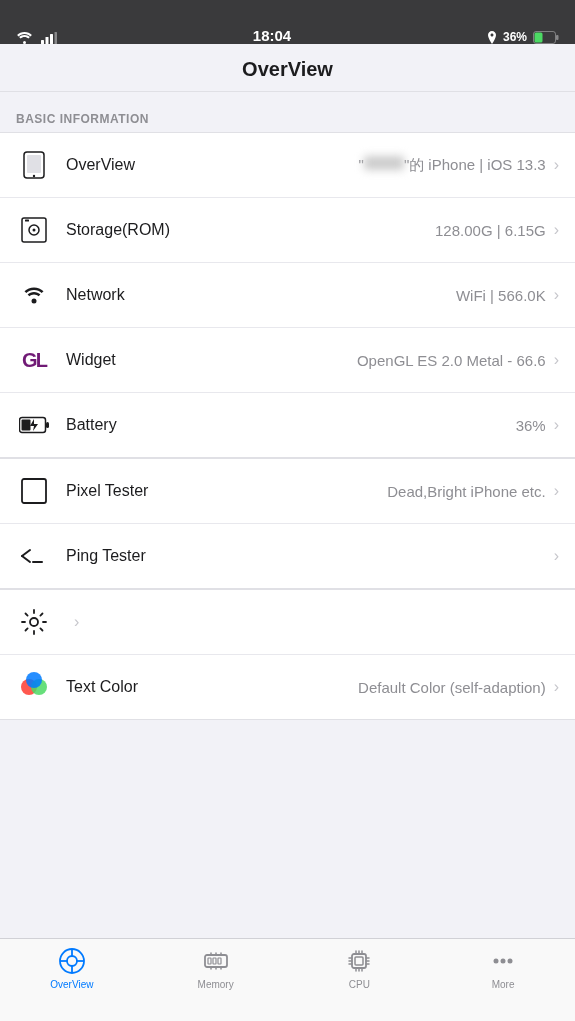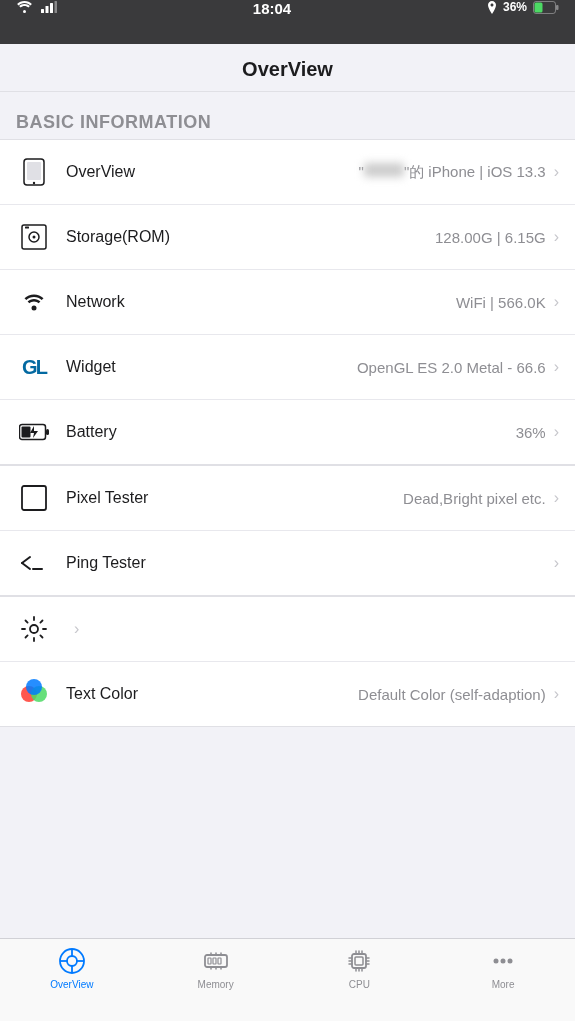--- a/index.html
+++ b/index.html
@@ -12,21 +12,21 @@
       color: #1c1c1e;
       font-size: 16px;
     }
 
     
     .status-bar {
       background: #3a3a3c;
       color: #fff;
       display: flex;
       justify-content: space-between;
-      align-items: flex-start;
+      align-items: flex-end;
       padding: 0 16px;
       height: 44px;
       font-size: 13px;
       font-weight: 600;
     }
     .status-left { display: flex; align-items: center; gap: 8px; }
     .status-center { font-size: 15px; font-weight: 600; }
     .status-right { display: flex; align-items: center; gap: 6px; font-size: 12px; }
 
     
@@ -36,21 +36,21 @@
       padding: 14px 0 10px;
       font-size: 20px;
       font-weight: 600;
       border-bottom: 1px solid #e0e0e5;
     }
 
     
     .section-header {
       background: #f2f2f7;
       padding: 20px 16px 6px;
-      font-size: 18px;
+      font-size: 12px;
       font-weight: 600;
       color: #8e8e93;
       letter-spacing: 0.5px;
       text-transform: uppercase;
     }
 
     
     .list-group {
       background: #fff;
       border-top: 1px solid #e0e0e5;
@@ -232,21 +232,21 @@
           <circle cx="14" cy="17" r="2.5" fill="#1c1c1e"></circle>
         </svg>
       </div>
       <span class="item-label">Network</span>
       <span class="item-value">WiFi | 566.0K</span>
       <span class="chevron">›</span>
     </div>
 
     <div class="list-item">
       <div class="item-icon">
-        <span style="font-size:20px;font-weight:700;color:#0369a1;letter-spacing:-2px;">GL</span>
+        <span style="font-size:20px;font-weight:700;color:#701a75;letter-spacing:-2px;">GL</span>
       </div>
       <span class="item-label">Widget</span>
       <span class="item-value">OpenGL ES 2.0 Metal - 66.6</span>
       <span class="chevron">›</span>
     </div>
 
     <div class="list-item">
       <div class="item-icon">
         <svg width="30" height="20" viewBox="0 0 30 20" fill="none">
           <rect x="0.5" y="2.5" width="26" height="15" rx="2.5" stroke="#1c1c1e" stroke-width="1.5" fill="none"></rect>
@@ -264,21 +264,21 @@
 
   <div class="list-group">
 
     <div class="list-item">
       <div class="item-icon">
         <svg width="26" height="26" viewBox="0 0 26 26" fill="none">
           <rect x="1" y="1" width="24" height="24" rx="2" stroke="#1c1c1e" stroke-width="1.8" fill="none"></rect>
         </svg>
       </div>
       <span class="item-label">Pixel Tester</span>
-      <span class="item-value">Dead,Bright pixel etc.</span>
+      <span class="item-value">Dead,Bright iPhone etc.</span>
       <span class="chevron">›</span>
     </div>
 
     <div class="list-item">
       <div class="item-icon">
         <svg width="28" height="20" viewBox="0 0 28 20" fill="none">
           <path d="M2 10L10 4" stroke="#1c1c1e" stroke-width="2" stroke-linecap="round"></path>
           <path d="M2 10L10 16" stroke="#1c1c1e" stroke-width="2" stroke-linecap="round"></path>
           <path d="M13 16H22" stroke="#1c1c1e" stroke-width="2" stroke-linecap="round"></path>
         </svg>

